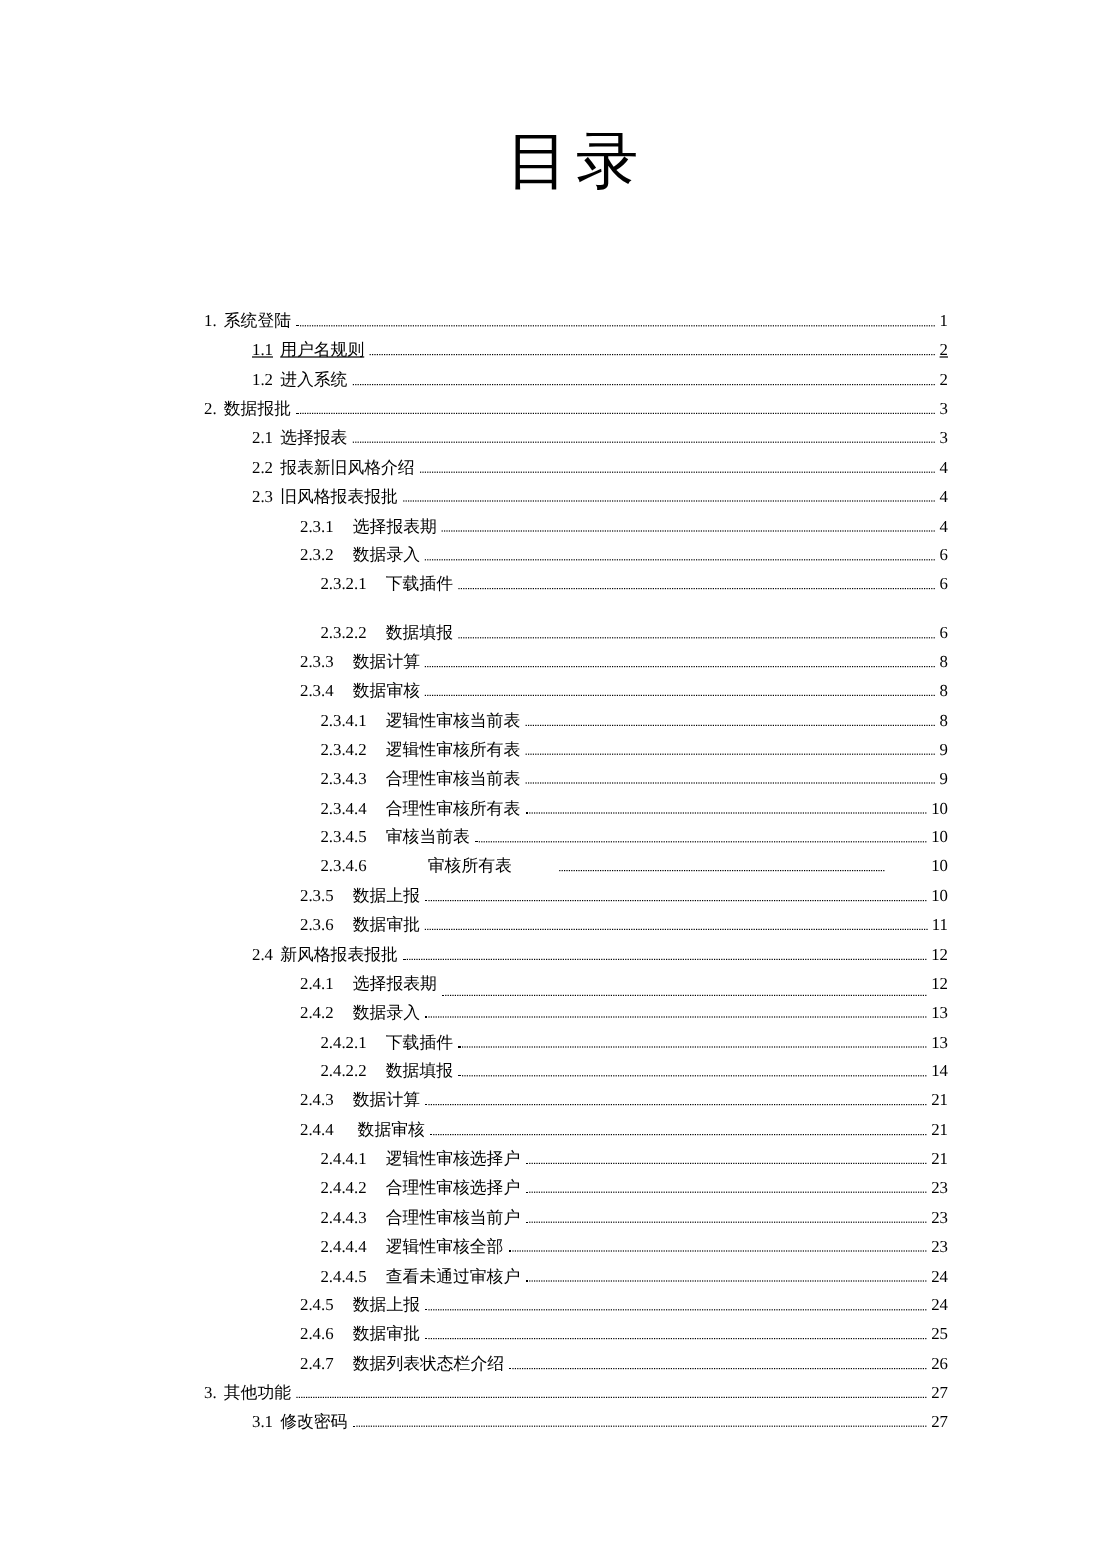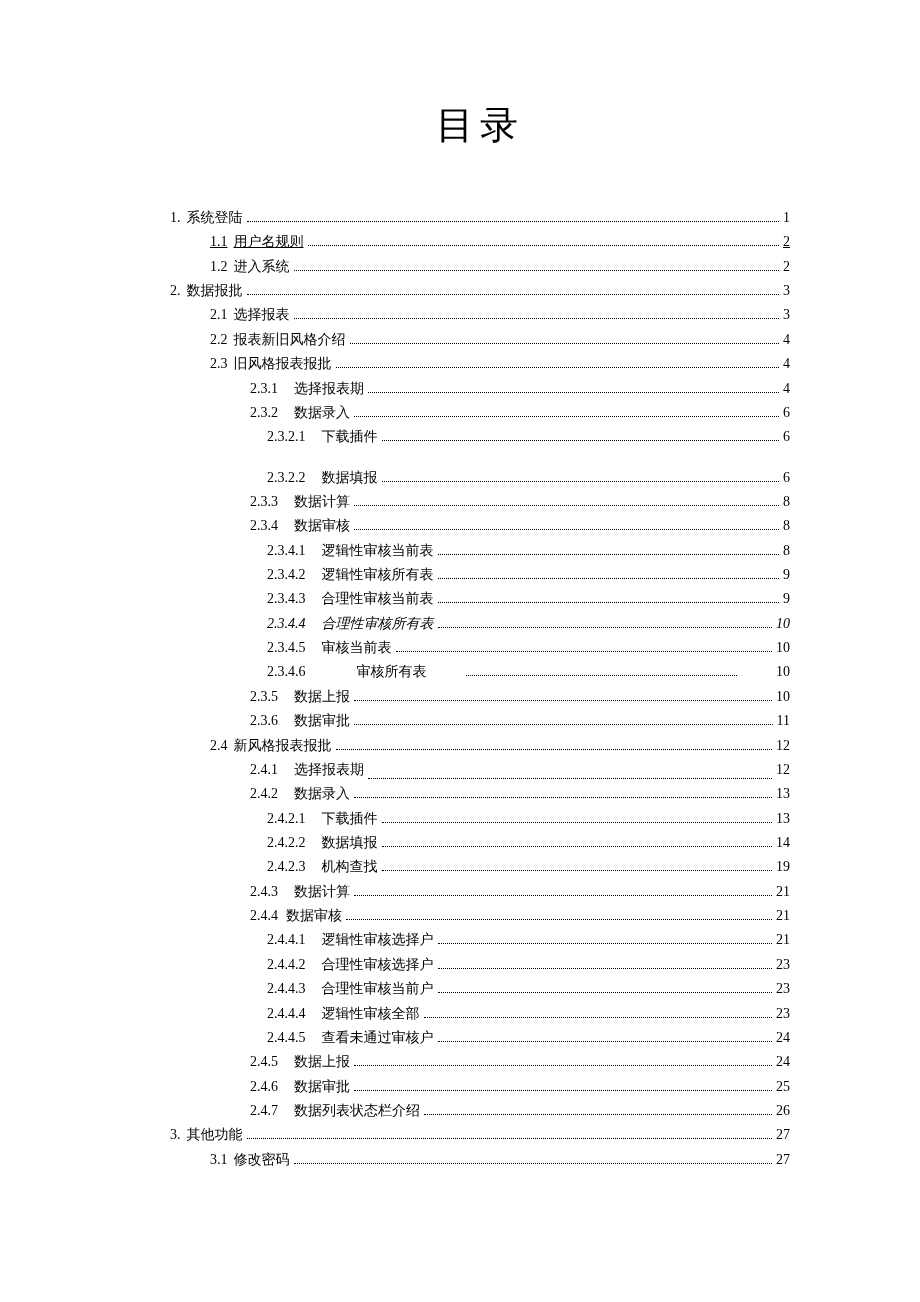--- a/index.html
+++ b/index.html
@@ -5,24 +5,24 @@
     * { margin: 0; padding: 0; box-sizing: border-box; }
     body {
       width: 920px;
       height: 1302px;
       background: #ffffff;
       font-family: "SimSun", "宋体", serif;
       color: #000;
       padding: 100px 130px 0 170px;
     }
     .title {
-      font-size: 38px;
+      font-size: 52px;
       font-family: Liberation Sans, sans-serif;
       text-align: center;
-      margin-bottom: 55px;
+      margin-bottom: 87px;
       font-weight: normal;
       letter-spacing: 6px;
     }
     .toc { font-size: 14px; }
     .toc-entry {
       display: flex;
       align-items: baseline;
       line-height: 1.74;
       white-space: nowrap;
     }
@@ -138,21 +138,21 @@
       <span class="toc-text">逻辑性审核所有表</span>
       <span class="toc-dots"></span>
       <span class="toc-page">9</span>
     </div>
     <div class="toc-entry" style="padding-left: 97px;">
       <span class="toc-number" style="padding-right: 16px;">2.3.4.3</span>
       <span class="toc-text">合理性审核当前表</span>
       <span class="toc-dots"></span>
       <span class="toc-page">9</span>
     </div>
-    <div class="toc-entry" style="padding-left: 97px; font-style: italic;">
+    <div class="toc-entry" style="padding-left: 97px;">
       <span class="toc-number" style="padding-right: 16px;">2.3.4.4</span>
       <span class="toc-text">合理性审核所有表</span>
       <span class="toc-dots"></span>
       <span class="toc-page">10</span>
     </div>
     <div class="toc-entry" style="padding-left: 97px;">
       <span class="toc-number" style="padding-right: 16px;">2.3.4.5</span>
       <span class="toc-text">审核当前表</span>
       <span class="toc-dots"></span>
       <span class="toc-page">10</span>
@@ -198,34 +198,28 @@
       <span class="toc-text">下载插件</span>
       <span class="toc-dots"></span>
       <span class="toc-page">13</span>
     </div>
     <div class="toc-entry" style="padding-left: 97px;">
       <span class="toc-number" style="padding-right: 16px;">2.4.2.2</span>
       <span class="toc-text">数据填报</span>
       <span class="toc-dots"></span>
       <span class="toc-page">14</span>
     </div>
-    <div class="toc-entry" style="padding-left: 97px;">
-      <span class="toc-number" style="padding-right: 16px;">2.4.2.3</span>
-      <span class="toc-text">机构查找</span>
-      <span class="toc-dots"></span>
-      <span class="toc-page">19</span>
-    </div>
     <div class="toc-entry" style="padding-left: 80px;">
       <span class="toc-number" style="padding-right: 16px;">2.4.3</span>
       <span class="toc-text">数据计算</span>
       <span class="toc-dots"></span>
       <span class="toc-page">21</span>
     </div>
     <div class="toc-entry" style="padding-left: 80px;">
-      <span class="toc-number" style="padding-right: 8px;">2.4.4</span>
+      <span class="toc-number" style="padding-right: 20px;">2.4.4</span>
       <span class="toc-text">数据审核</span>
       <span class="toc-dots"></span>
       <span class="toc-page">21</span>
     </div>
     <div class="toc-entry" style="padding-left: 97px;">
       <span class="toc-number" style="padding-right: 16px;">2.4.4.1</span>
       <span class="toc-text">逻辑性审核选择户</span>
       <span class="toc-dots"></span>
       <span class="toc-page">21</span>
     </div>

